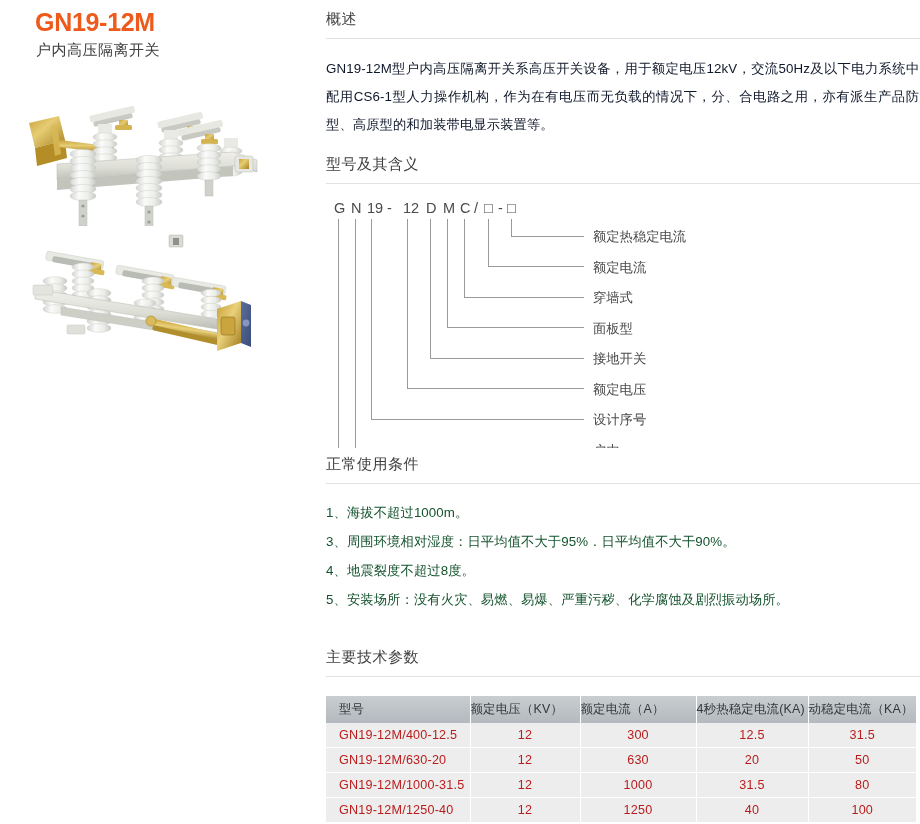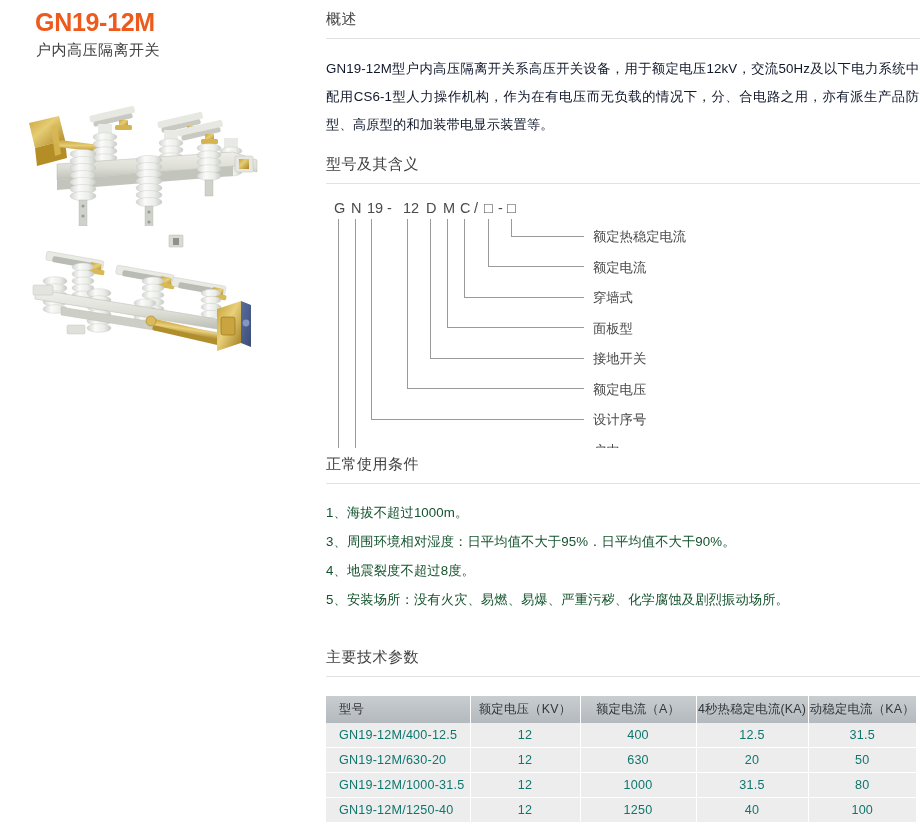--- a/index.html
+++ b/index.html
@@ -56,31 +56,31 @@
   
   table.spec{
     border-collapse:collapse;width:590px;table-layout:fixed;
     font-size:12.6px;
   }
   table.spec th{
     background:linear-gradient(#c9cdd0,#b3b9be);
     color:#32373b;font-weight:normal;
     height:27px;line-height:27px;padding:0;
     border-right:1px solid #ffffff;
-    text-align:center;letter-spacing:.2px;
+    text-align:left;letter-spacing:.2px;
     font-size:12.4px;
   }
   table.spec th:first-child{text-align:left;padding-left:13px;}
   table.spec th:last-child{border-right:none;}
   table.spec td{
     background:#ededed;
     height:24px;line-height:24px;padding:0;
     border-right:1px solid #ffffff;
     border-bottom:1px solid #ffffff;
-    text-align:center;color:#0f766e;letter-spacing:.2px;
+    text-align:center;color:#b91c1c;letter-spacing:.2px;
     font-size:12.6px;
   }
   table.spec td:first-child{text-align:left;padding-left:13px;}
   table.spec td:last-child{border-right:none;}
   table.spec tr:last-child td{border-bottom:none;}
 </style>
 </head>
 <body>
 
 <div class="page">
@@ -450,21 +450,21 @@
               <th>额定电压（KV）</th>
               <th>额定电流（A）</th>
               <th>4秒热稳定电流(KA)</th>
               <th>动稳定电流（KA）</th>
             </tr>
           </thead>
         <tbody id="spec-body">
             <tr>
               <td>GN19-12M/400-12.5</td>
               <td>12</td>
-              <td>400</td>
+              <td>300</td>
               <td>12.5</td>
               <td>31.5</td>
             </tr>
             <tr>
               <td>GN19-12M/630-20</td>
               <td>12</td>
               <td>630</td>
               <td>20</td>
               <td>50</td>
             </tr>

